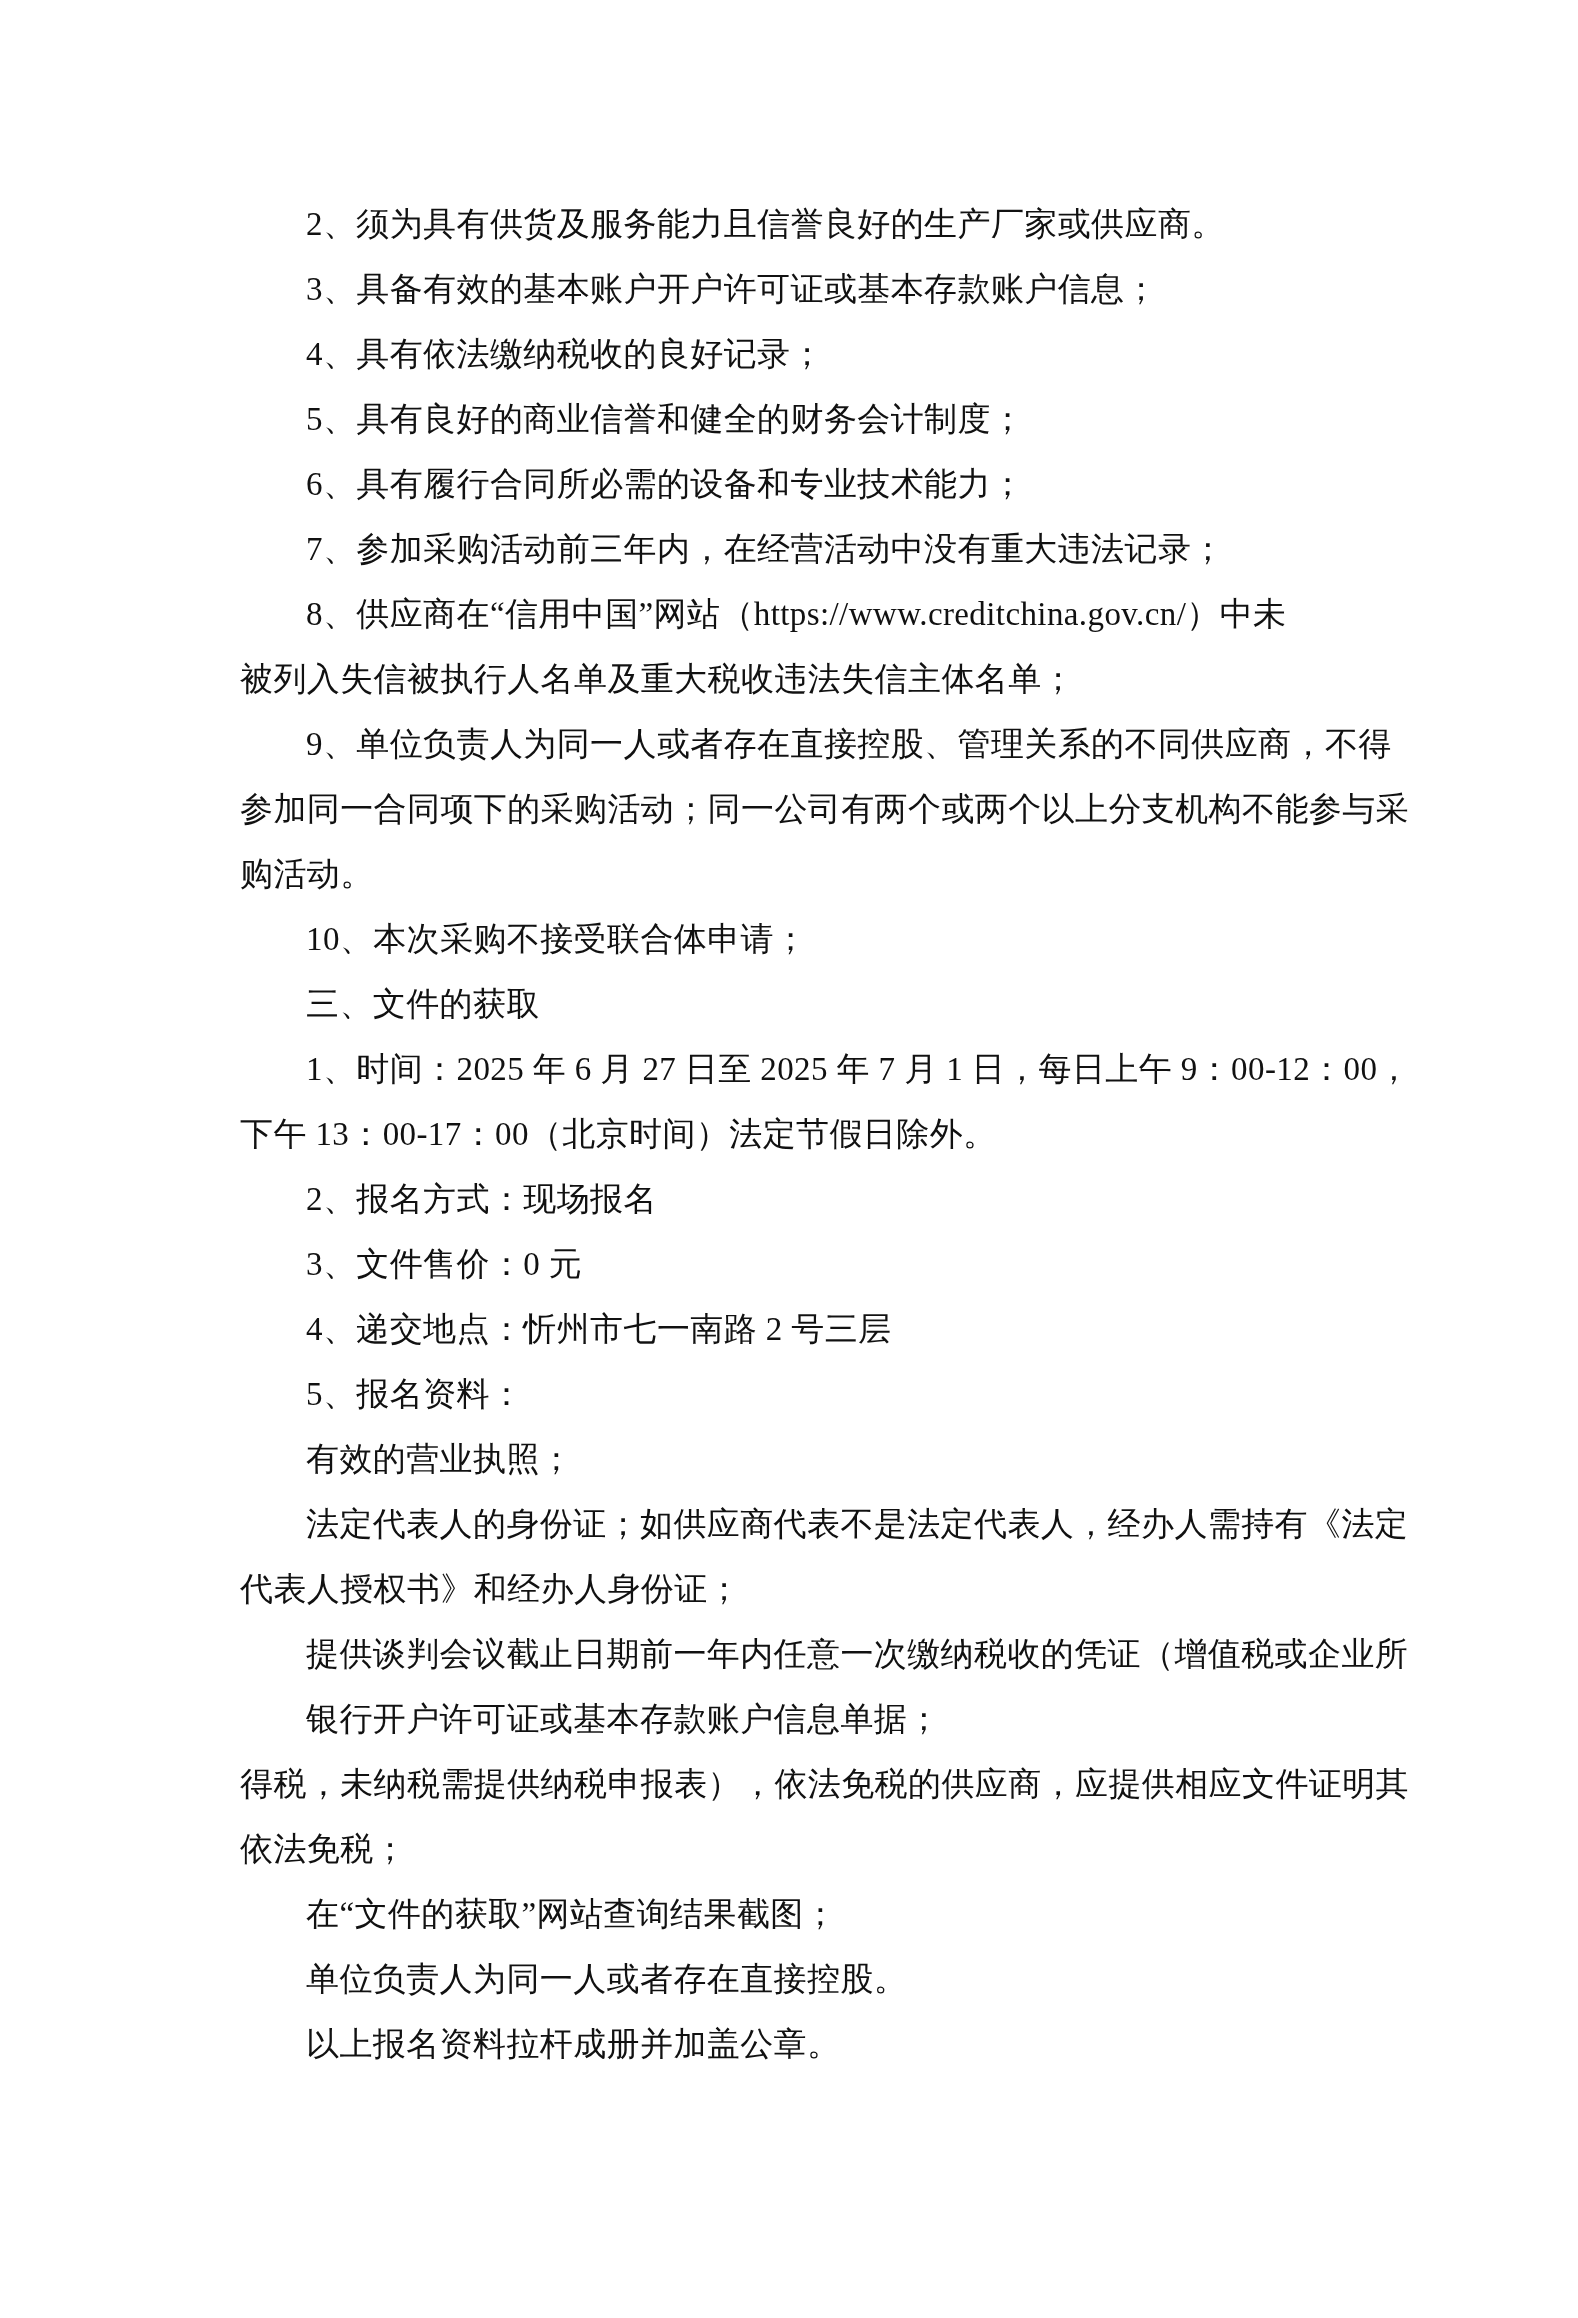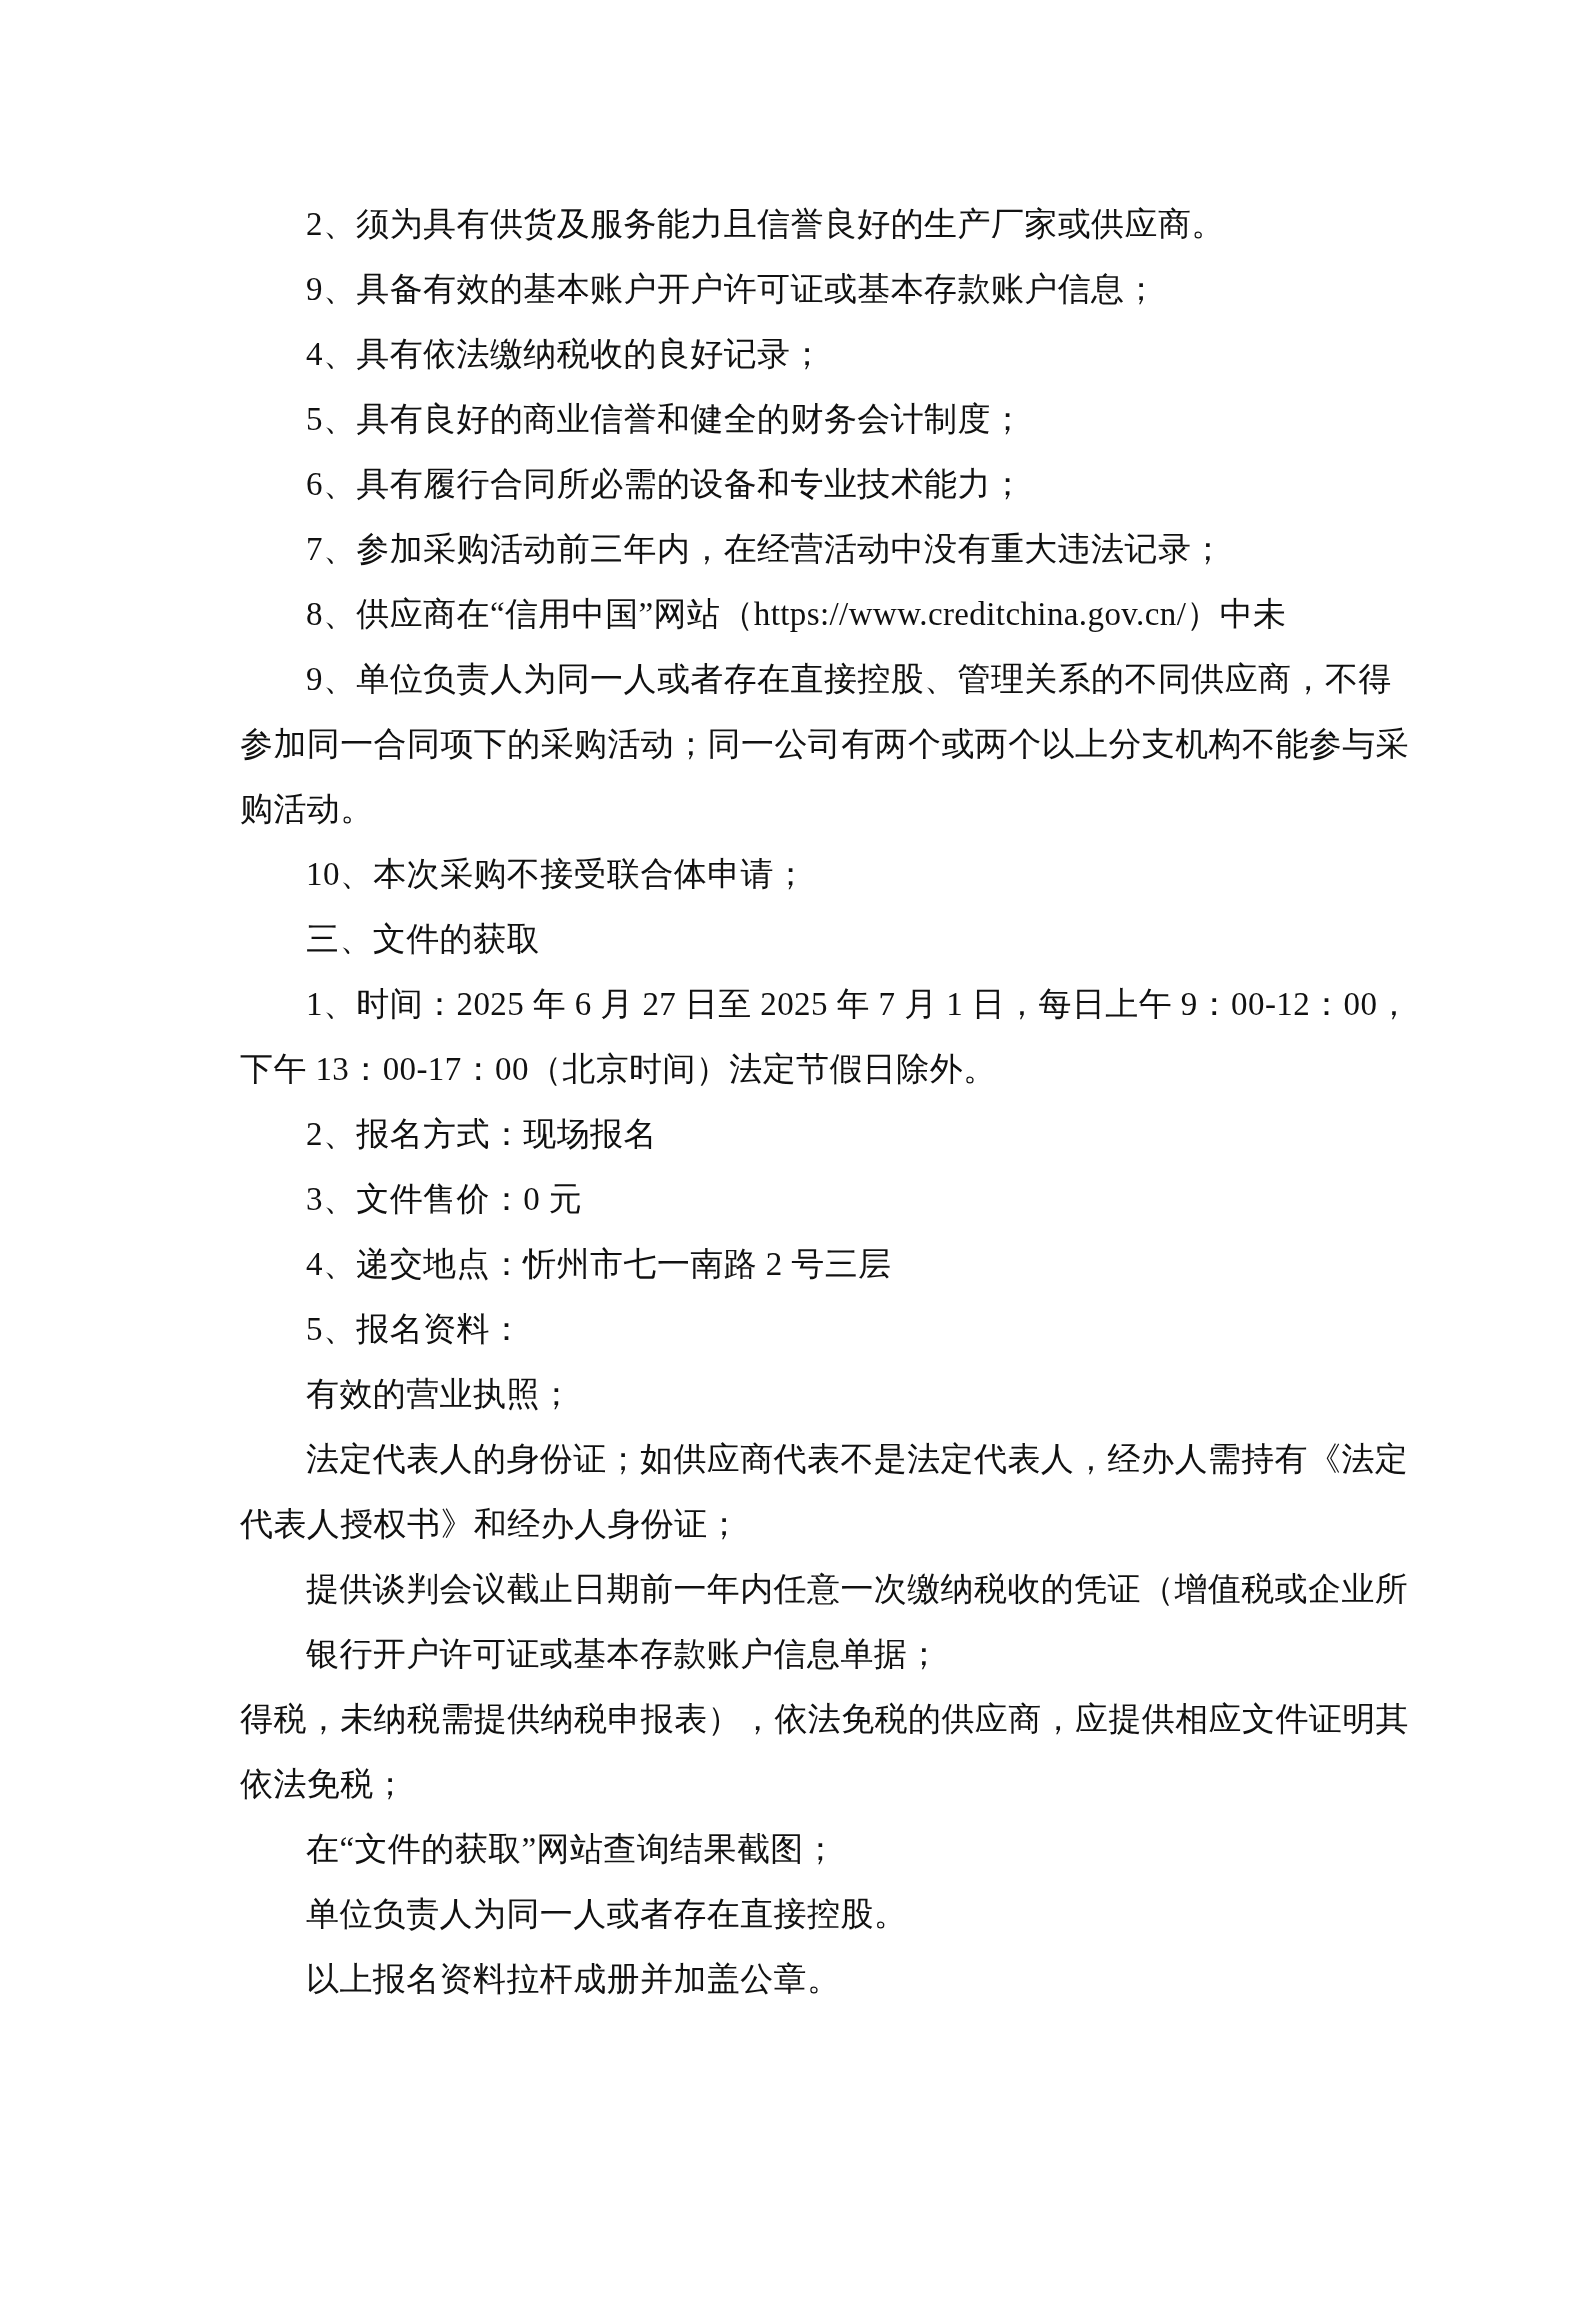--- a/index.html
+++ b/index.html
@@ -36,26 +36,27 @@
   .line.bold {
     font-weight: 400;
   }
 </style>
 </head>
 <body>
 
 <div class="page">
   <div class="text-block" id="doc-body">
       <div class="line indent">2、须为具有供货及服务能力且信誉良好的生产厂家或供应商。</div>
-      <div class="line indent">9、具备有效的基本账户开户许可证或基本存款账户信息；</div>
+      <div class="line indent">3、具备有效的基本账户开户许可证或基本存款账户信息；</div>
       <div class="line indent">4、具有依法缴纳税收的良好记录；</div>
       <div class="line indent">5、具有良好的商业信誉和健全的财务会计制度；</div>
       <div class="line indent">6、具有履行合同所必需的设备和专业技术能力；</div>
       <div class="line indent">7、参加采购活动前三年内，在经营活动中没有重大违法记录；</div>
       <div class="line indent">8、供应商在“信用中国”网站（https://www.creditchina.gov.cn/）中未</div>
+      <div class="line">被列入失信被执行人名单及重大税收违法失信主体名单；</div>
       <div class="line indent">9、单位负责人为同一人或者存在直接控股、管理关系的不同供应商，不得</div>
       <div class="line">参加同一合同项下的采购活动；同一公司有两个或两个以上分支机构不能参与采</div>
       <div class="line">购活动。</div>
       <div class="line indent">10、本次采购不接受联合体申请；</div>
       <div class="line indent bold">三、文件的获取</div>
       <div class="line indent">1、时间：2025 年 6 月 27 日至 2025 年 7 月 1 日，每日上午 9：00-12：00，</div>
       <div class="line">下午 13：00-17：00（北京时间）法定节假日除外。</div>
       <div class="line indent">2、报名方式：现场报名</div>
       <div class="line indent">3、文件售价：0 元</div>
       <div class="line indent">4、递交地点：忻州市七一南路 2 号三层</div>

